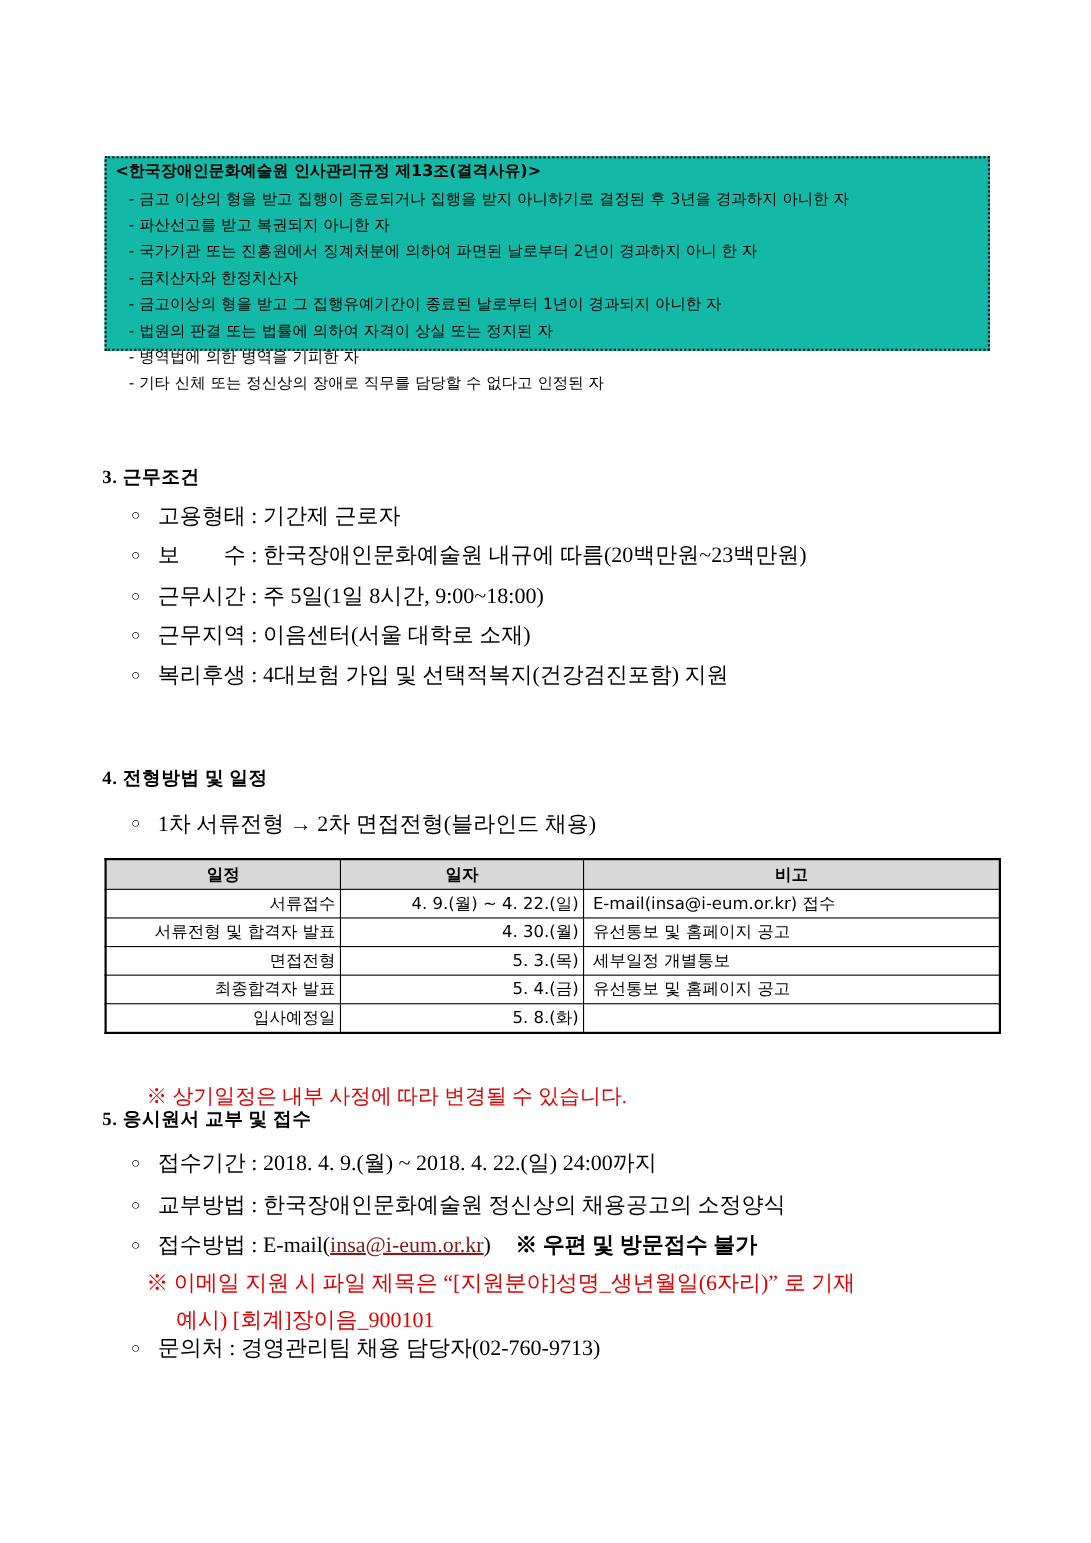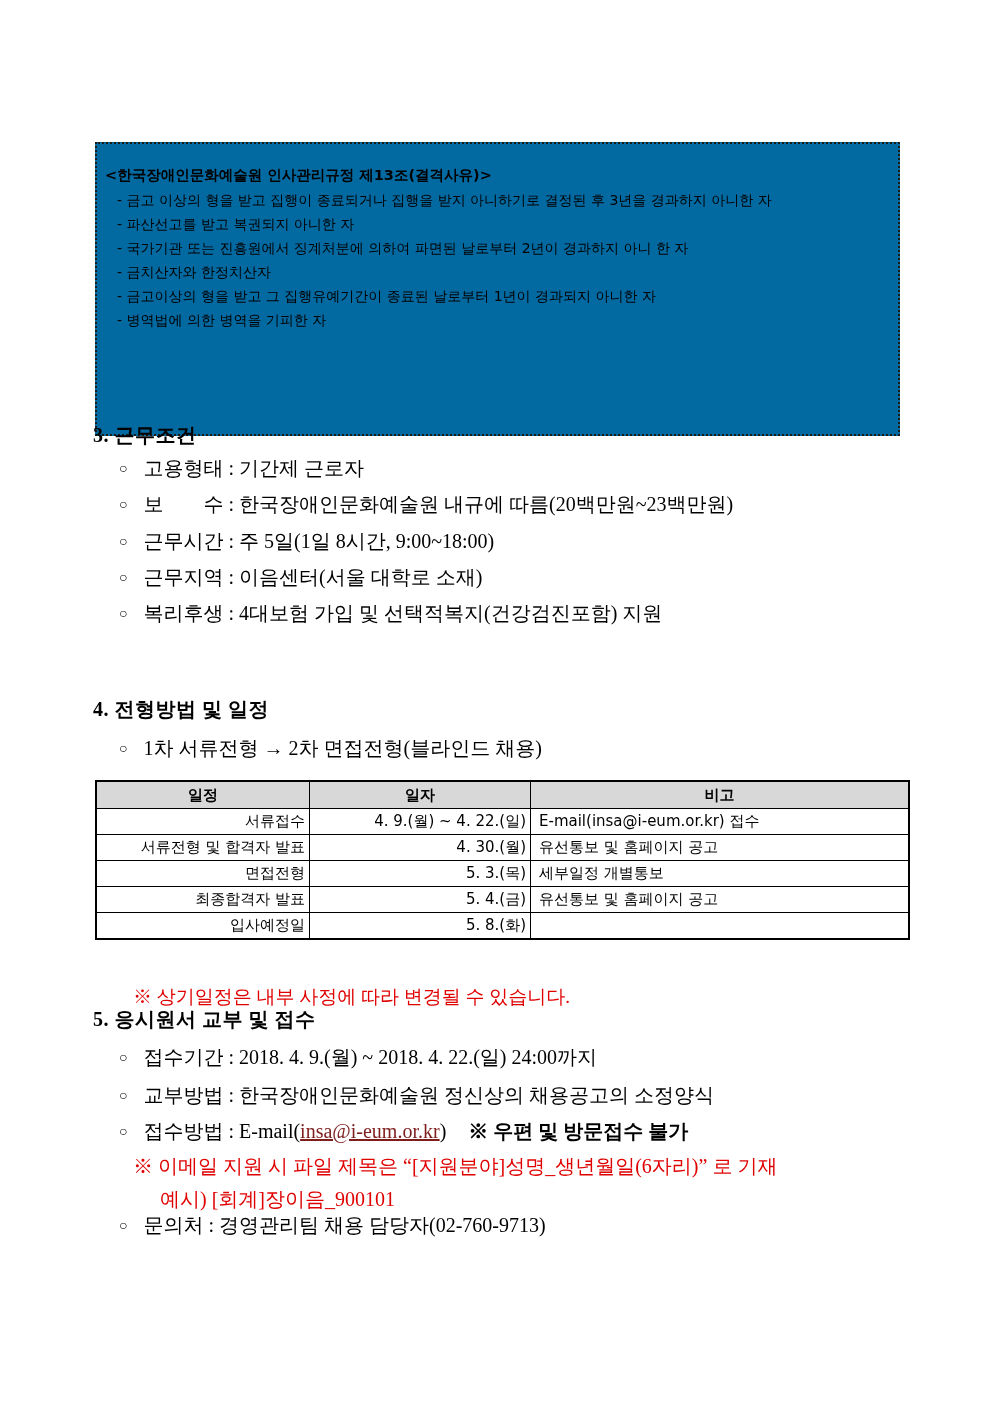--- a/index.html
+++ b/index.html
@@ -4,29 +4,29 @@
 <style>
   html,body{margin:0;padding:0;background:#ffffff;}
   body{
     width:992px;height:1403px;position:relative;overflow:hidden;
     font-family:"Liberation Serif","DejaVu Serif",serif;color:#000;
   }
   .abs{position:absolute;white-space:nowrap;}
 
   
   .disq-box{
-    left:95px;top:142px;width:805px;height:294px;box-sizing:border-box;
-    background:#0369a1;border:2px dotted #1a1a1a;padding:19px 8px;
+    left:95px;top:142px;width:805px;height:177px;box-sizing:border-box;
+    background:#14b8a6;border:2px dotted #1a1a1a;padding:0 8px;
     font-family:"DejaVu Sans","Liberation Sans",sans-serif;font-size:14px;
   }
   .disq-title{font-weight:bold;font-size:14.5px;line-height:25px;white-space:nowrap;}
   .disq-item{line-height:24px;padding-left:12px;white-space:nowrap;}
 
   
-  .sec-heading{font-size:20px;font-weight:bold;letter-spacing:.5px;}
+  .sec-heading{font-size:17px;font-weight:bold;letter-spacing:.5px;}
 
   
   .bullet-line{display:flex;align-items:baseline;font-size:20px;}
   .bullet{font-size:14px;margin-right:16px;position:relative;top:-2px;}
   .line-text{white-space:pre;}
   .bold-inline{font-weight:bold;margin-left:22px;}
 
   
   .schedule-table{
     left:95px;top:780px;width:801px;border-collapse:collapse;
@@ -52,21 +52,23 @@
 </head>
 <body>
 
 <div class="abs disq-box">
   <div class="disq-title">&lt;한국장애인문화예술원 인사관리규정 제13조(결격사유)&gt;</div>
   <div class="disq-item">- 금고 이상의 형을 받고 집행이 종료되거나 집행을 받지 아니하기로 결정된 후 3년을 경과하지 아니한 자</div>
   <div class="disq-item">- 파산선고를 받고 복권되지 아니한 자</div>
   <div class="disq-item">- 국가기관 또는 진흥원에서 징계처분에 의하여 파면된 날로부터 2년이 경과하지 아니 한 자</div>
   <div class="disq-item">- 금치산자와 한정치산자</div>
   <div class="disq-item">- 금고이상의 형을 받고 그 집행유예기간이 종료된 날로부터 1년이 경과되지 아니한 자</div>
+  <div class="disq-item">- 법원의 판결 또는 법률에 의하여 자격이 상실 또는 정지된 자</div>
   <div class="disq-item">- 병역법에 의한 병역을 기피한 자</div>
+  <div class="disq-item">- 기타 신체 또는 정신상의 장애로 직무를 담당할 수 없다고 인정된 자</div>
 </div>
 
 <div class="abs sec-heading" style="left:93px;top:422px;">3. 근무조건</div>
 
 <div class="abs bullet-line" style="left:119px;top:455px;">
   <span class="bullet">○</span>
   <span class="line-text">고용형태 : 기간제 근로자</span>
 </div>
 <div class="abs bullet-line" style="left:119px;top:491px;">
   <span class="bullet">○</span>

